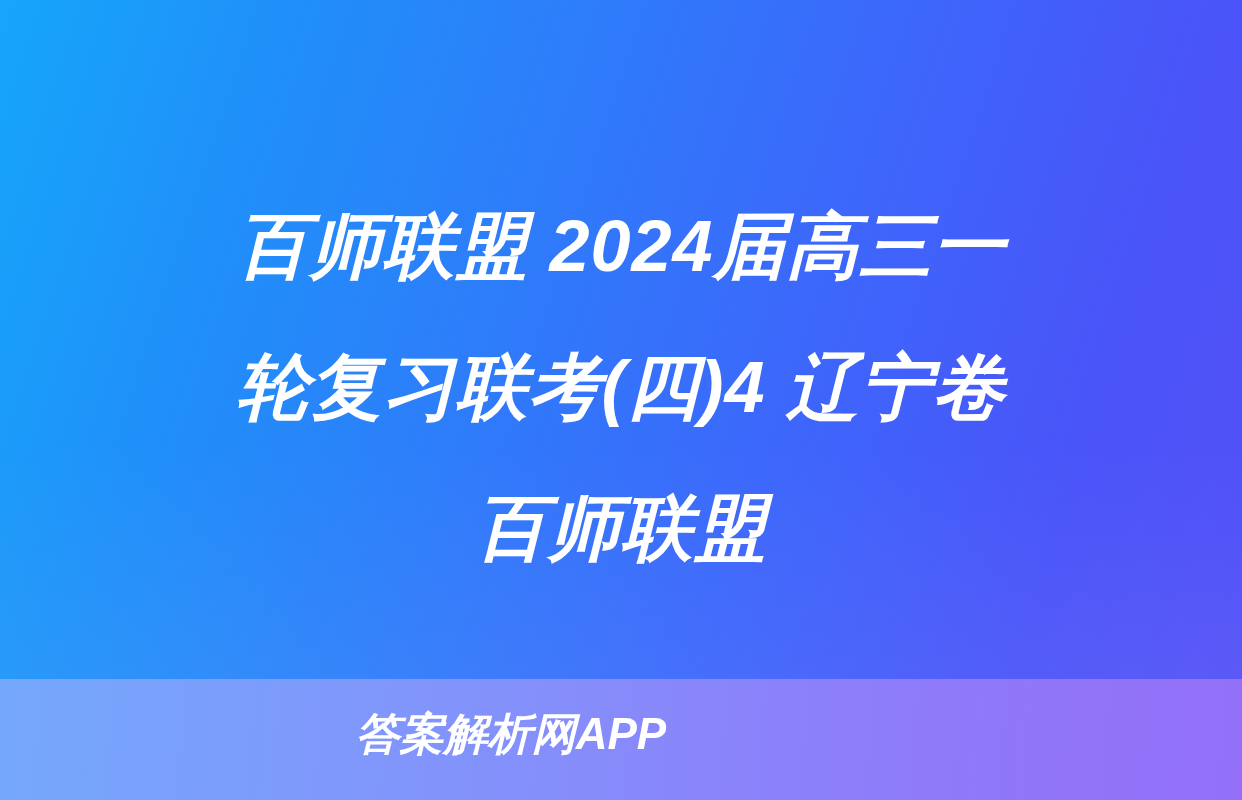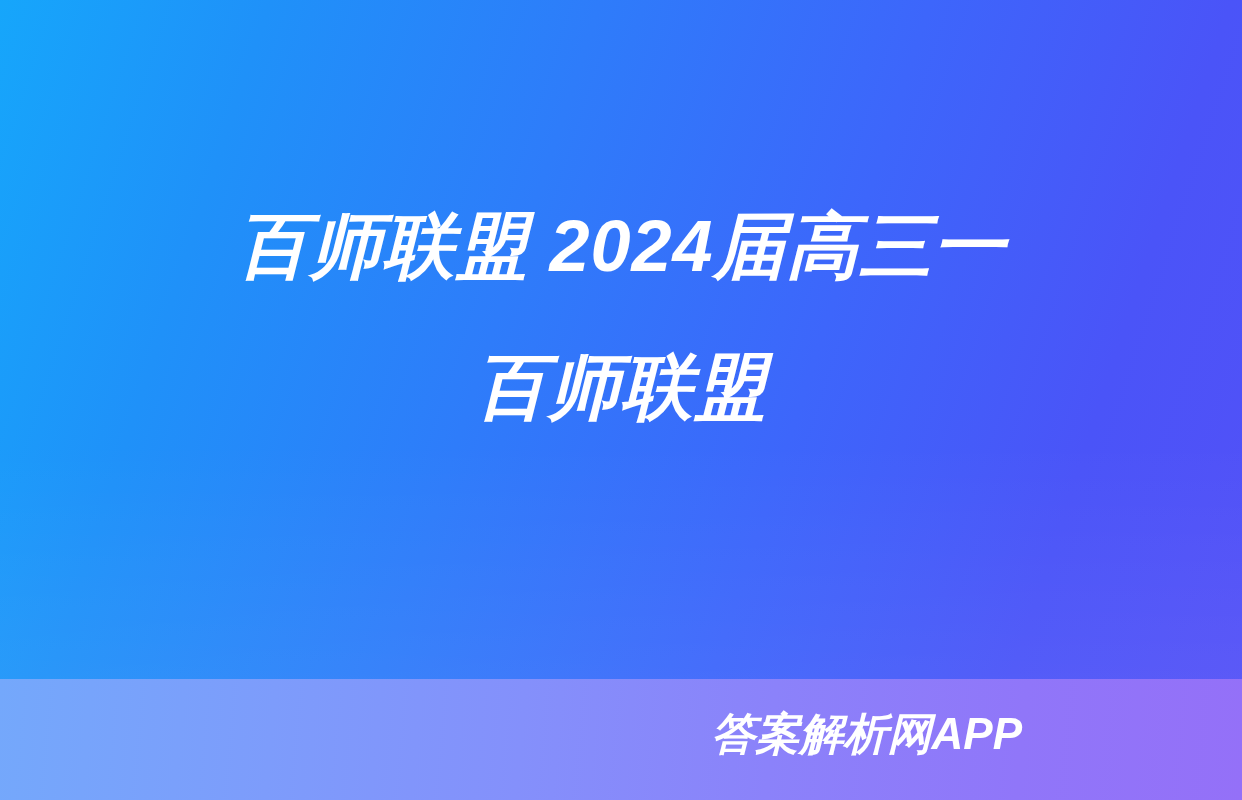--- a/index.html
+++ b/index.html
@@ -81,21 +81,21 @@
     letter-spacing: 1px;
     white-space: nowrap;
   }
 
   
   .watermark {
     position: absolute;
     left: 0;
     top: 706px;
     width: 1022px;
-    text-align: right;
+    text-align: center;
     z-index: 6;
   }
 
   .watermark-text {
     display: inline-block;
     color: #ffffff;
     font-size: 44px;
     line-height: 56px;
     font-weight: 700;
     font-style: italic;
@@ -107,20 +107,21 @@
 <body>
 
 <div id="canvas">
 
   <div class="bg-base"></div>
   <div class="bg-vert"></div>
   <div class="bg-bottom-band"></div>
 
   <div class="title-block">
     <span class="title-line">百师联盟 2024届高三一</span>
+    <span class="title-line">轮复习联考(四)4 辽宁卷</span>
     <span class="title-line">百师联盟</span>
   </div>
 
   <div class="watermark">
     <span class="watermark-text">答案解析网APP</span>
   </div>
 
 </div>
 
 </body></html>

